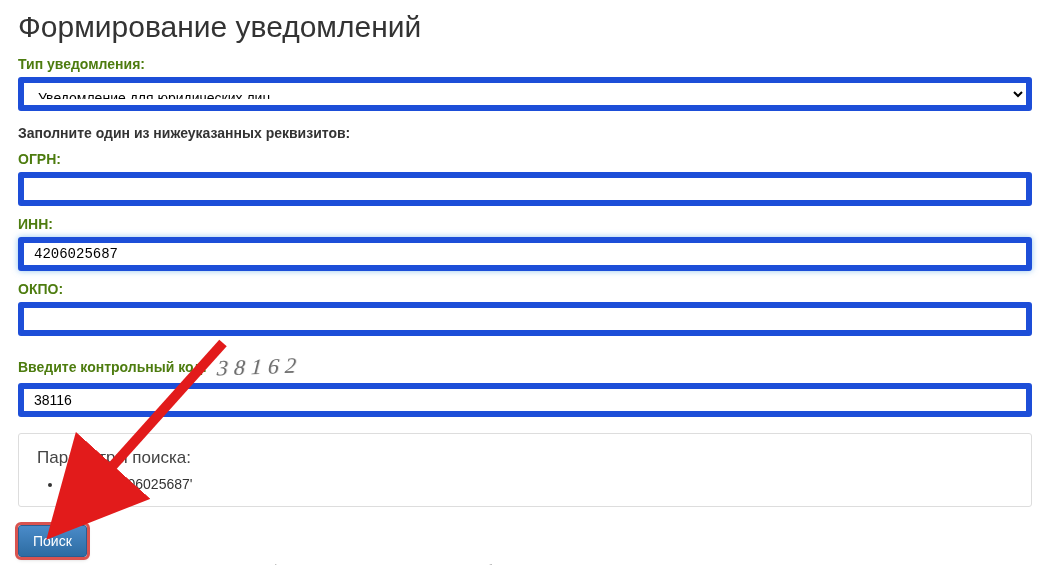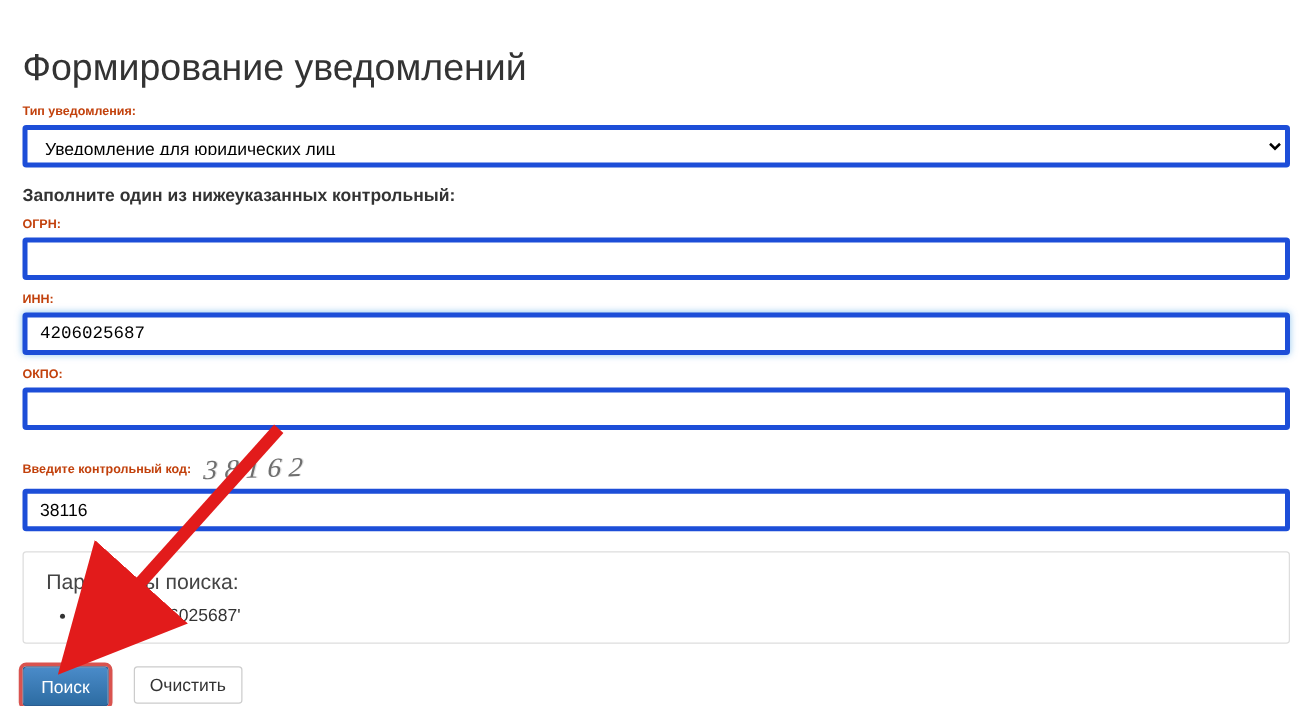--- a/index.html
+++ b/index.html
@@ -9,26 +9,25 @@
       color: #333;
       padding: 10px 18px;
       font-size: 14px;
       width: 1050px;
     }
     h1 {
       font-size: 30px;
       font-weight: 400;
       color: #333;
       margin-bottom: 12px;
-      margin-top: 28px;
     }
     .label {
       font-weight: bold;
-      font-size: 10px;
-      color: #c2410c;
+      font-size: 14px;
+      color: #4d7c0f;
       margin-bottom: 5px;
       margin-top: 10px;
       display: block;
     }
     .captcha-row {
       display: flex;
       align-items: center;
       gap: 10px;
       margin-top: 20px;
       margin-bottom: 5px;
@@ -46,21 +45,21 @@
       text-shadow: 1px 0 #ddd;
     }
     .select-wrap, .input-wrap {
       width: 100%;
     }
     select.form-control, input.form-control {
       width: 100%;
       height: 34px;
       padding: 6px 10px;
       font-size: 14px;
-      border: 4px solid #1d4ed8;
+      border: 6px solid #1d4ed8;
       border-radius: 3px;
       background: #fff;
       outline: none;
     }
     select.form-control {
       appearance: auto;
     }
     input.form-control:focus, .focused {
       border-color: #66afe9;
       box-shadow: 0 0 6px rgba(102,175,233,.7);
@@ -87,22 +86,22 @@
     .panel ul {
       margin-left: 26px;
     }
     .panel li {
       font-size: 14px;
       color: #333;
     }
     .button-row {
       margin-top: 18px;
       display: flex;
-      align-items: flex-start;
-      gap: 20px;
+      align-items: center;
+      gap: 0;
     }
     .btn {
       display: inline-block;
       padding: 6px 12px;
       font-size: 14px;
       border-radius: 3px;
       border: 1px solid transparent;
       cursor: pointer;
     }
     .btn-primary {
@@ -140,21 +139,21 @@
 
 <h1>Формирование уведомлений</h1>
 
 <label class="label">Тип уведомления:</label>
 <div class="select-wrap">
   <select class="form-control">
     <option>Уведомление для юридических лиц</option>
   </select>
 </div>
 
-<div class="subheading">Заполните один из нижеуказанных контрольный:</div>
+<div class="subheading">Заполните один из нижеуказанных реквизитов:</div>
 
 <label class="label">ОГРН:</label>
 <input class="form-control" type="text" value="" style="">
 
 <label class="label">ИНН:</label>
 <input class="form-control focused" type="text" value="4206025687" style="">
 
 <label class="label">ОКПО:</label>
 <input class="form-control" type="text" value="" style="">
 
@@ -166,21 +165,20 @@
 
 <div class="panel">
   <div class="panel-title">Параметры поиска:</div>
   <ul>
     <li>ИНН = '4206025687'</li>
   </ul>
 </div>
 
 <div class="button-row">
   <button class="btn btn-primary">Поиск</button>
-  <button class="btn btn-default">Очистить</button>
 </div>
 
 <div class="footer-text">По вопросам формирования уведомлений вы можете обратиться в органы государственной статистики по месту регистрации</div>
 
 
 <svg class="arrow-svg" width="220" height="210">
   <defs>
     <marker id="arrowhead" markerWidth="10" markerHeight="10" refX="6" refY="5" orient="auto">
       <polygon points="0 0, 10 5, 0 10" fill="#e21b1b"></polygon>
     </marker>

